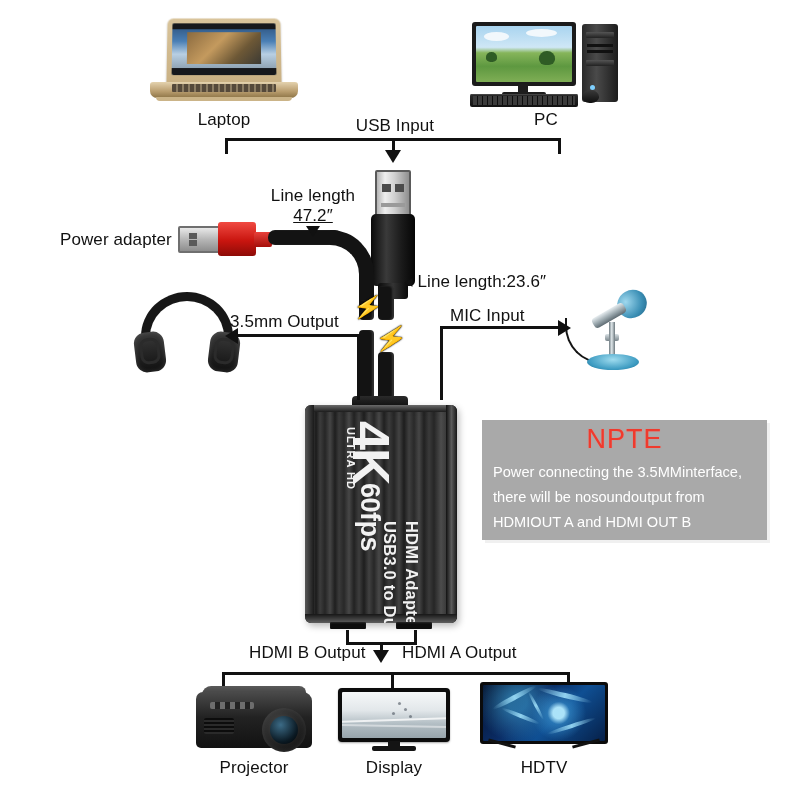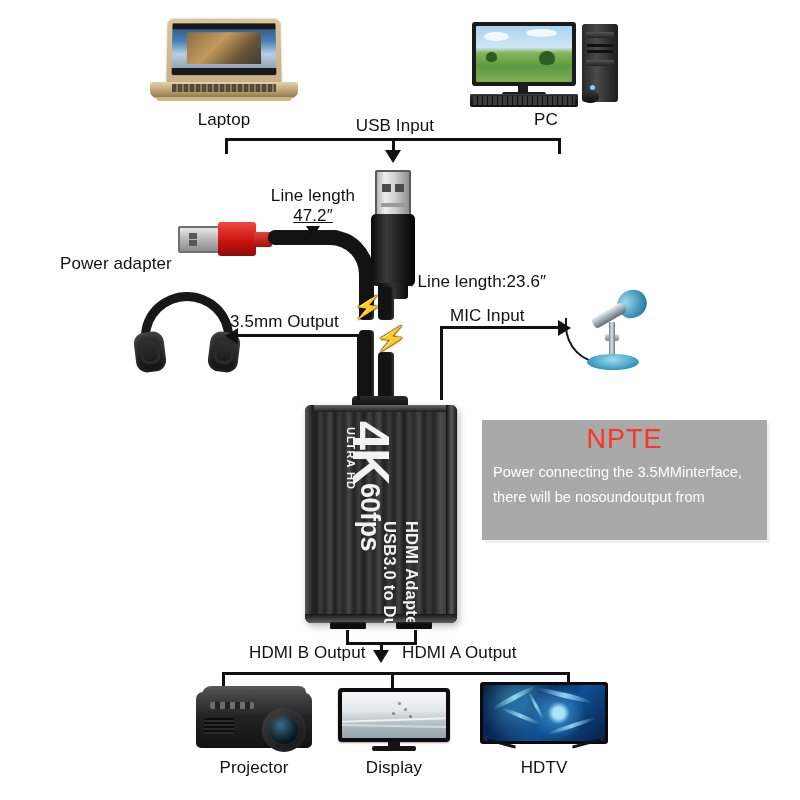--- a/index.html
+++ b/index.html
@@ -553,21 +553,21 @@
       <div class="slot"></div>
     </div>
     <div class="usb-body"></div>
     <div class="usb-neck"></div>
   </div>
 
   <div class="cable" style="left:378px; top:286px; width:16px; height:34px;"></div>
   <div class="bolt" style="left:375px; top:326px;">⚡</div>
   <div class="cable" style="left:378px; top:352px; width:16px; height:54px;"></div>
 
-  <div class="lbl" style="left:60px; top:230px;margin-top:24px;">Power adapter</div>
+  <div class="lbl" style="left:60px; top:230px;">Power adapter</div>
   <div id="power-plug">
     <div class="metal">
       <div class="pad a"></div>
       <div class="pad b"></div>
     </div>
     <div class="red"></div>
     <div class="tail"></div>
   </div>
 
   <div class="cable" style="left:268px; top:230px; width:74px; height:15px; border-radius:7px;"></div>
@@ -685,16 +685,17 @@
     <div class="leg l"></div>
     <div class="leg r"></div>
   </div>
   <div class="lbl center" style="left:480px; top:758px; width:128px;">HDTV</div>
 
   <div id="notice">
     <div class="title">NPTE</div>
     <div class="body">
       <div>Power connecting the 3.5MMinterface,</div>
       <div>there will be nosoundoutput from</div>
+      <div>HDMIOUT A and HDMI OUT B</div>
     </div>
   </div>
 
 </div>
 
 </body></html>

